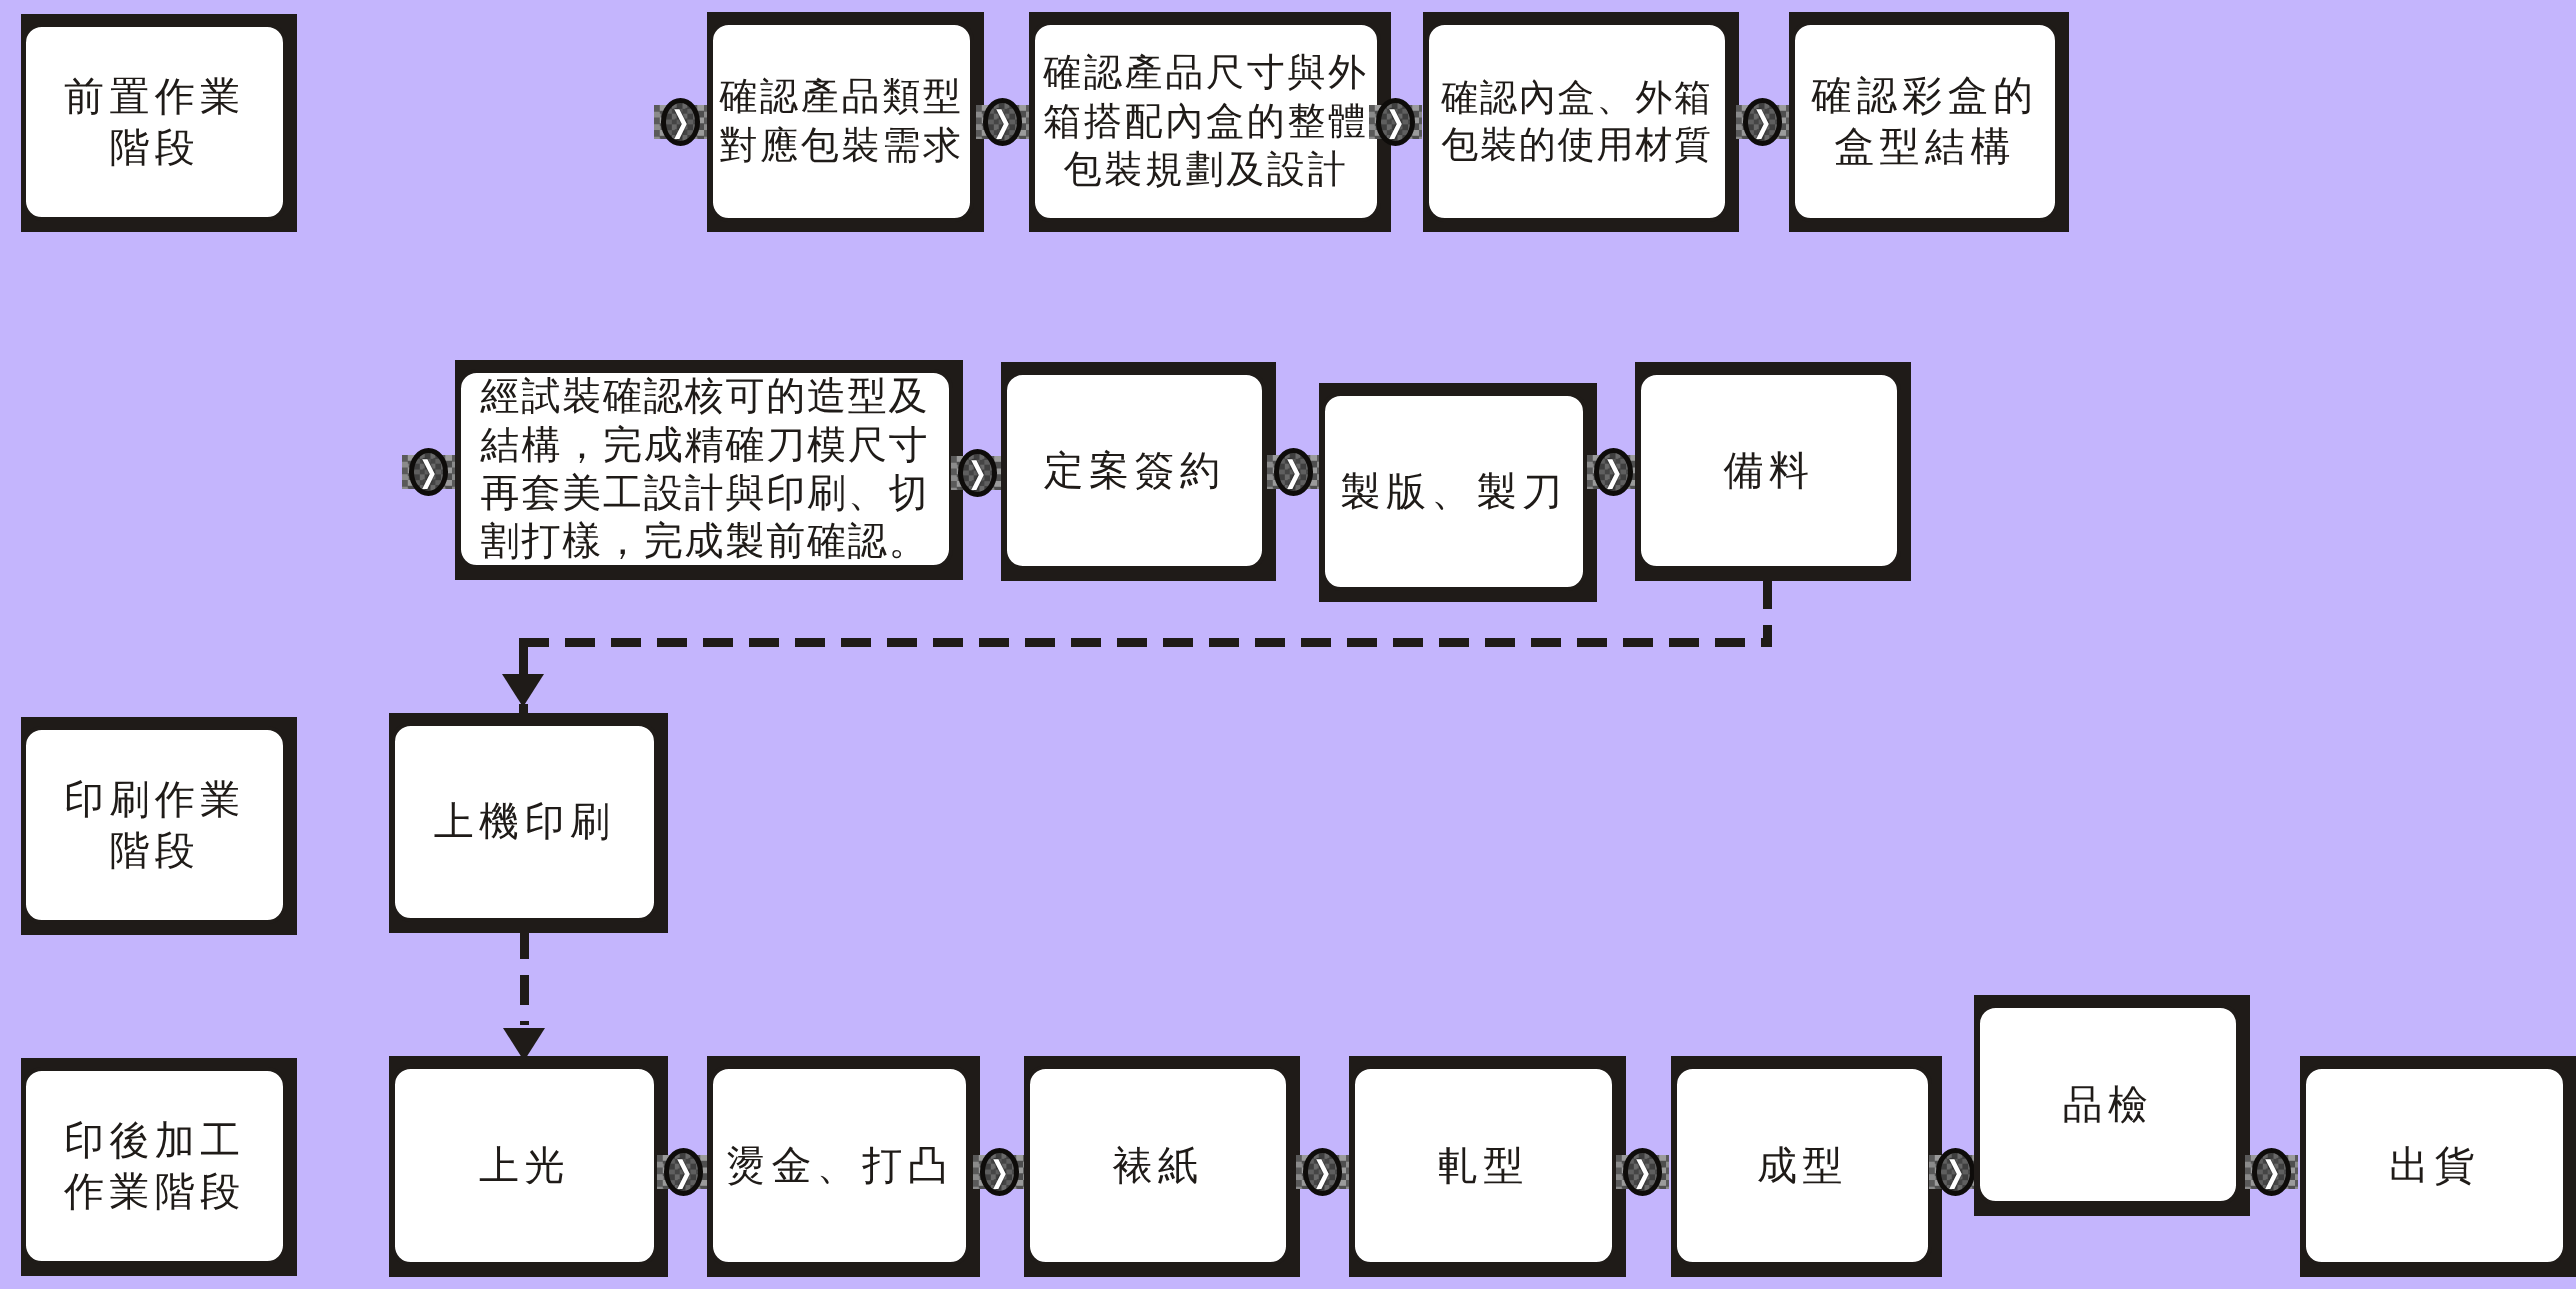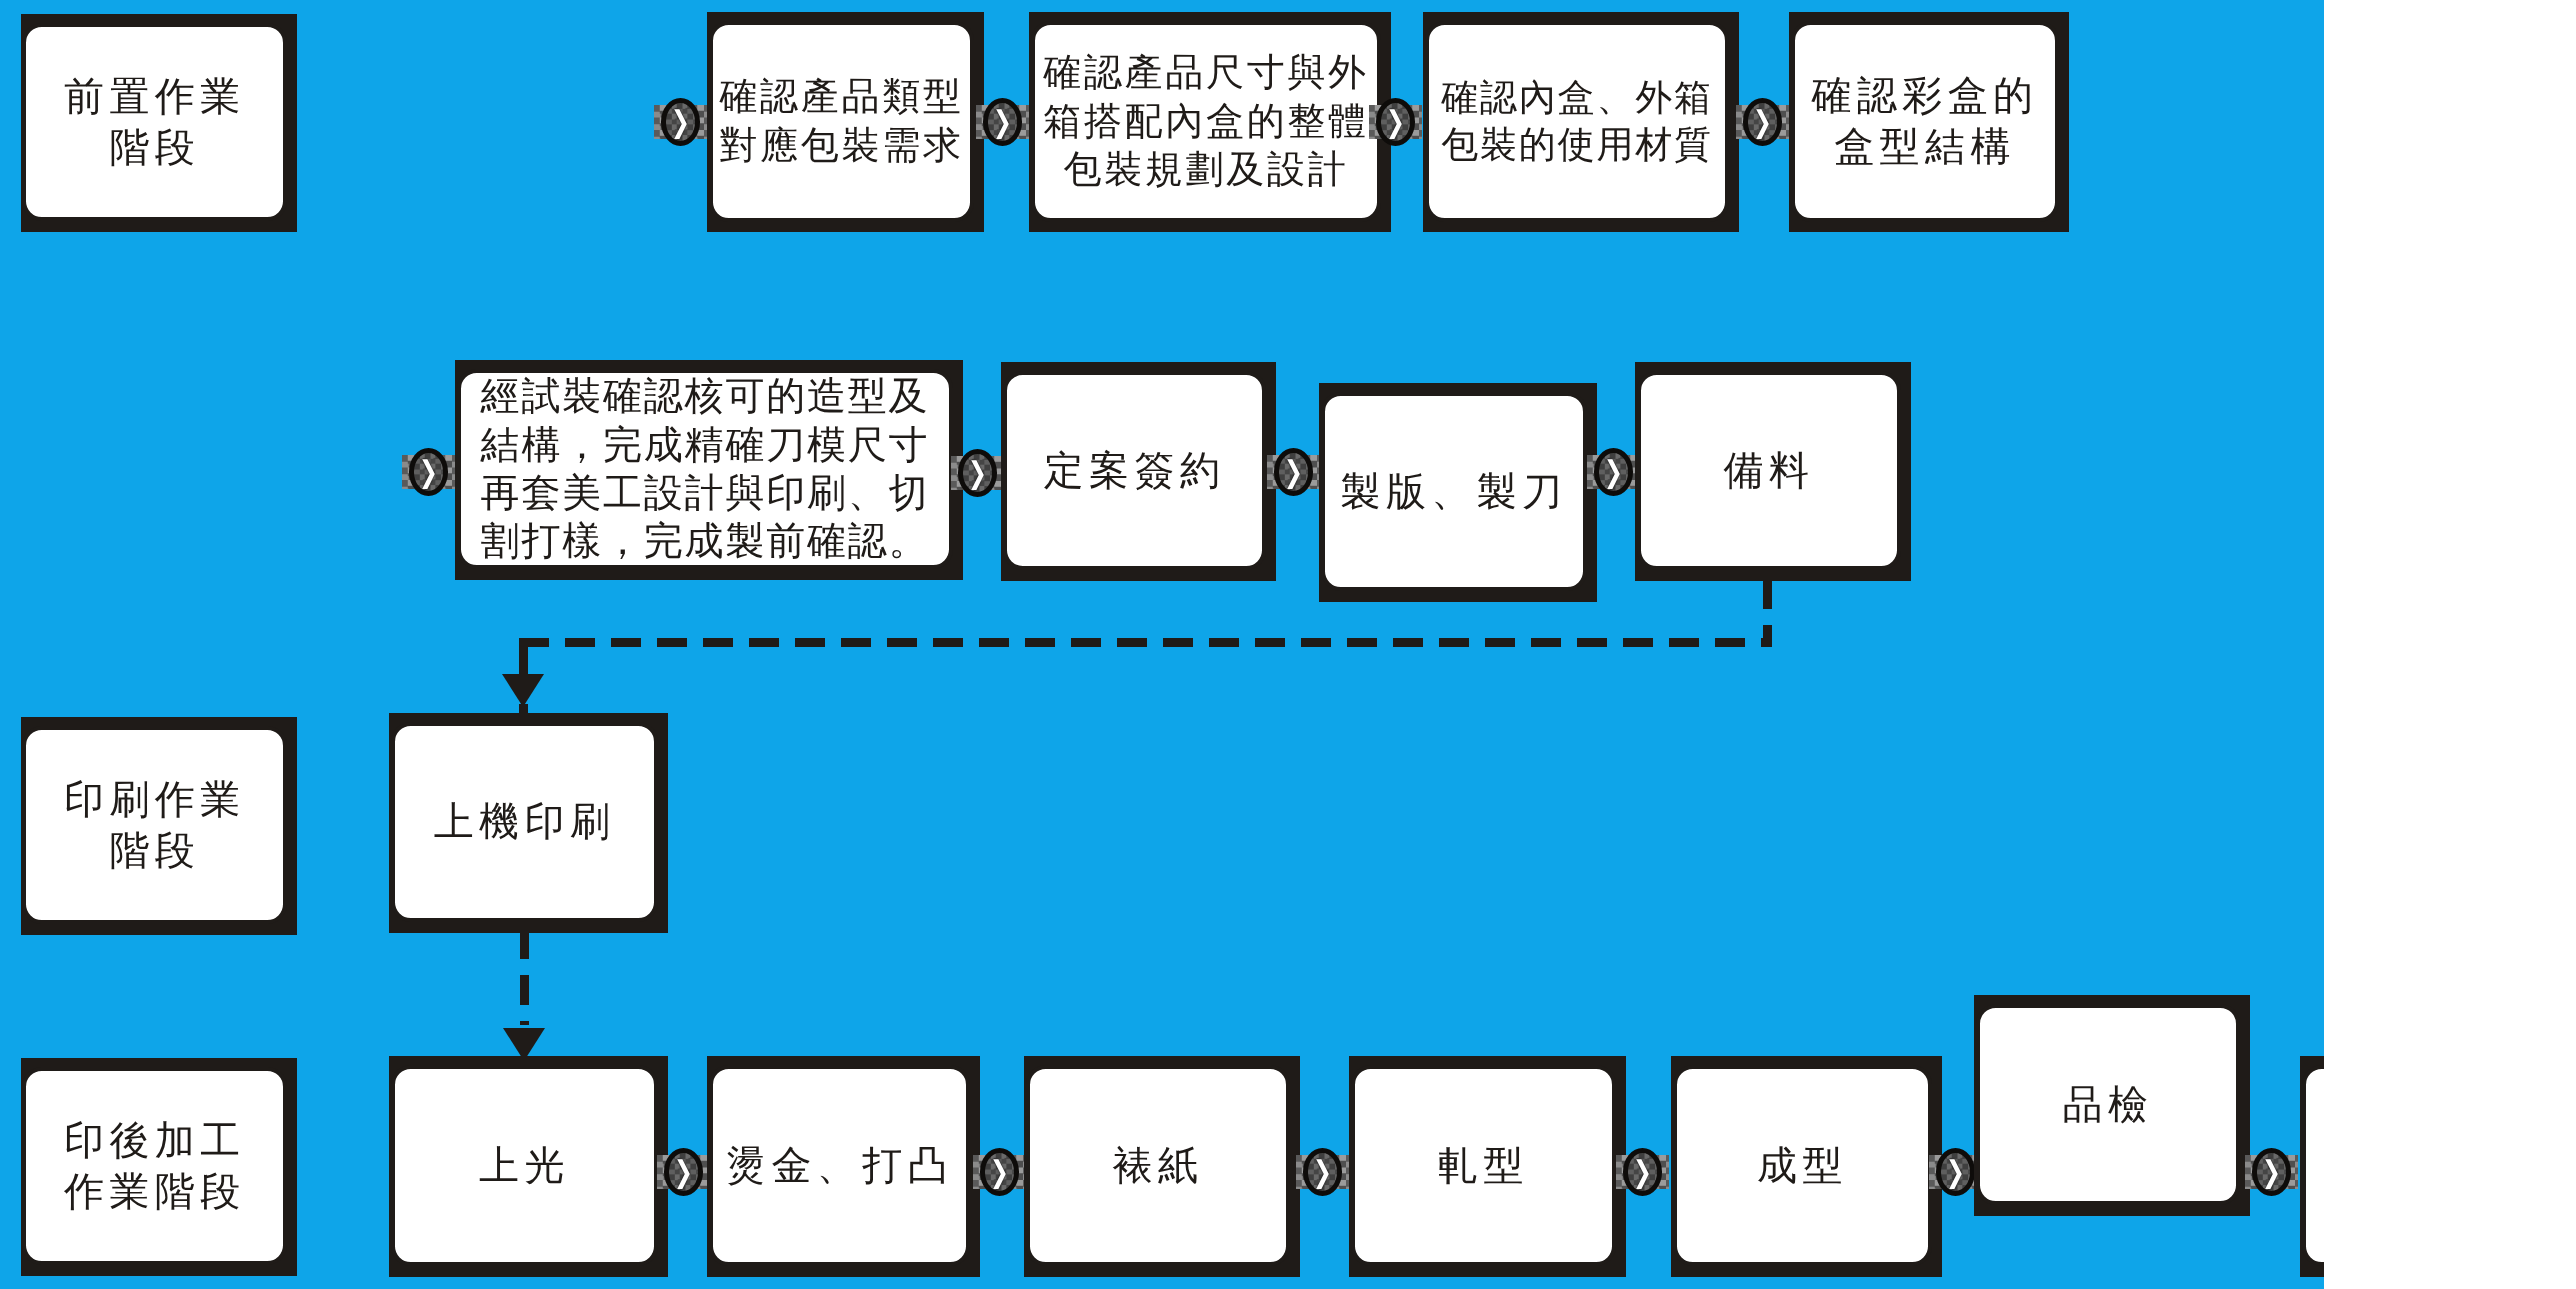--- a/index.html
+++ b/index.html
@@ -7,23 +7,23 @@
     --paper:#ffffff;
   }
   *{margin:0;padding:0;box-sizing:border-box;}
   html,body{background:#fff;}
   body{
     font-family:"DejaVu Sans","Liberation Sans",sans-serif;
     color:var(--ink);
   }
   .canvas{
     position:relative;
-    width:2324px;
+    width:2576px;
     height:1289px;
-    background:#0ea5e9;
+    background:#c4b5fd;
     overflow:hidden;
     padding-left:33px;
   }
 
   
   .node{position:absolute;}
   .node::before{ 
     content:"";
     position:absolute;
     left:-1.8px; right:-9.8px; top:-9px; bottom:-10.7px;

